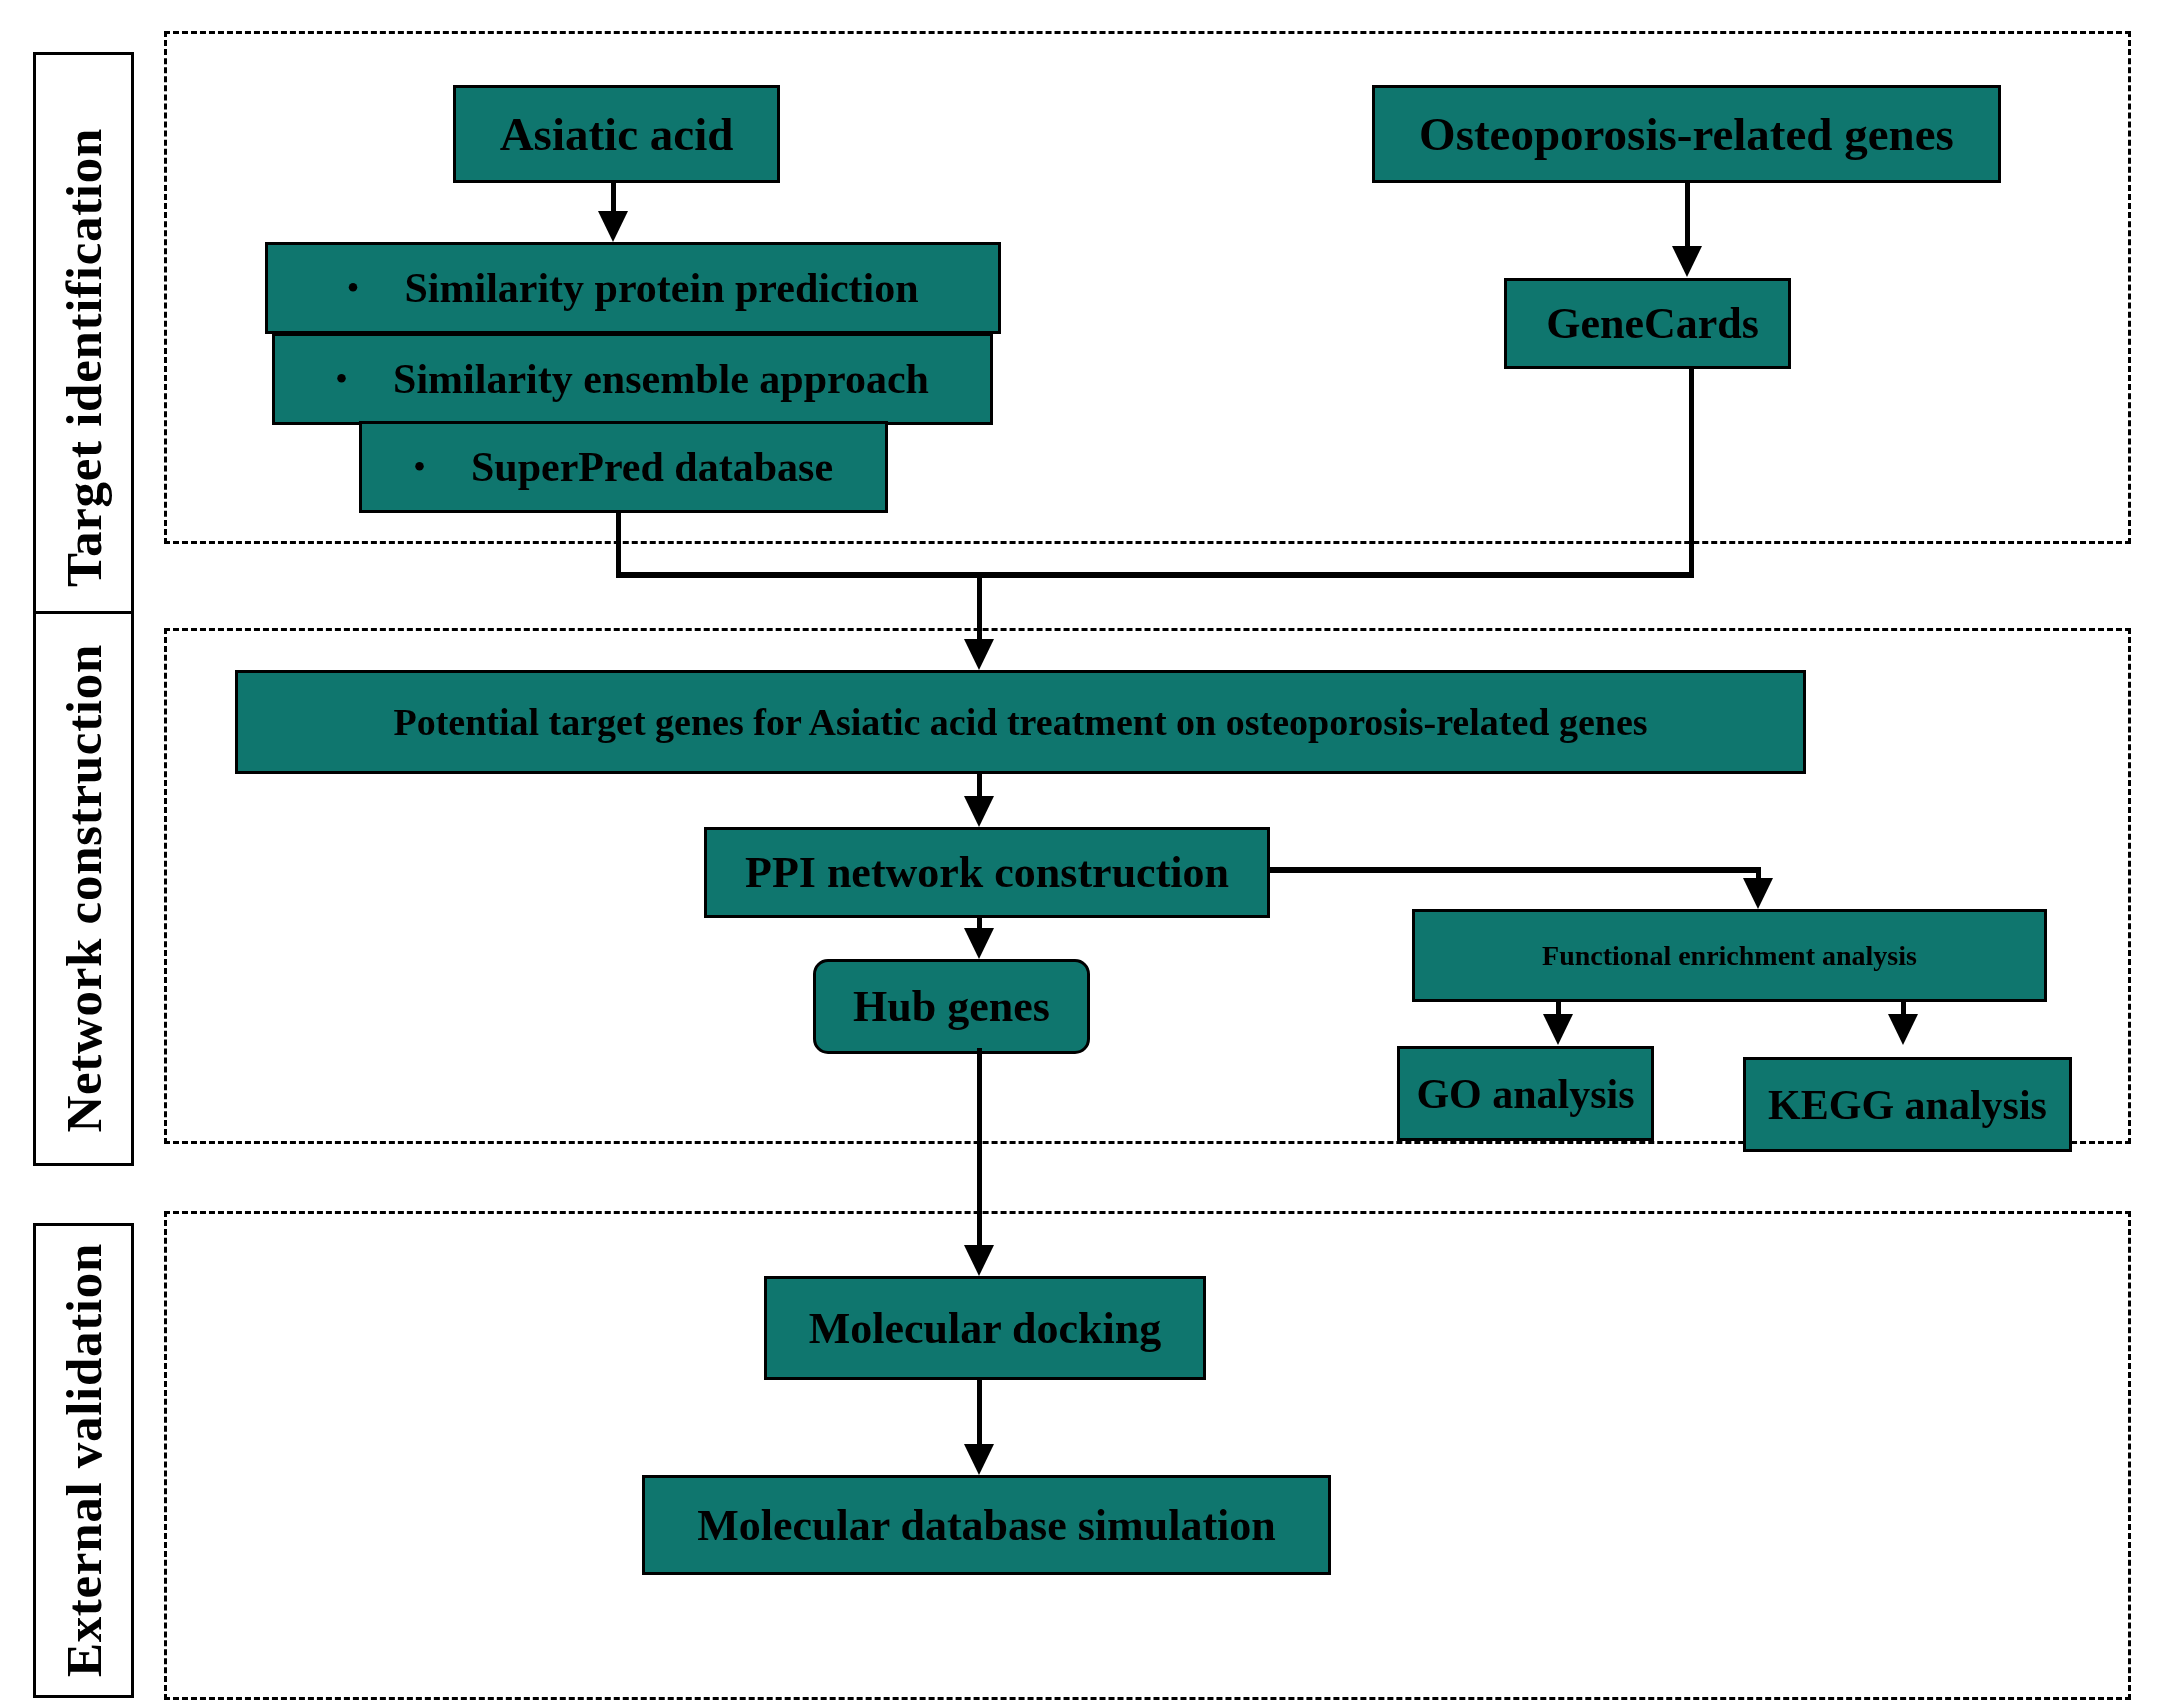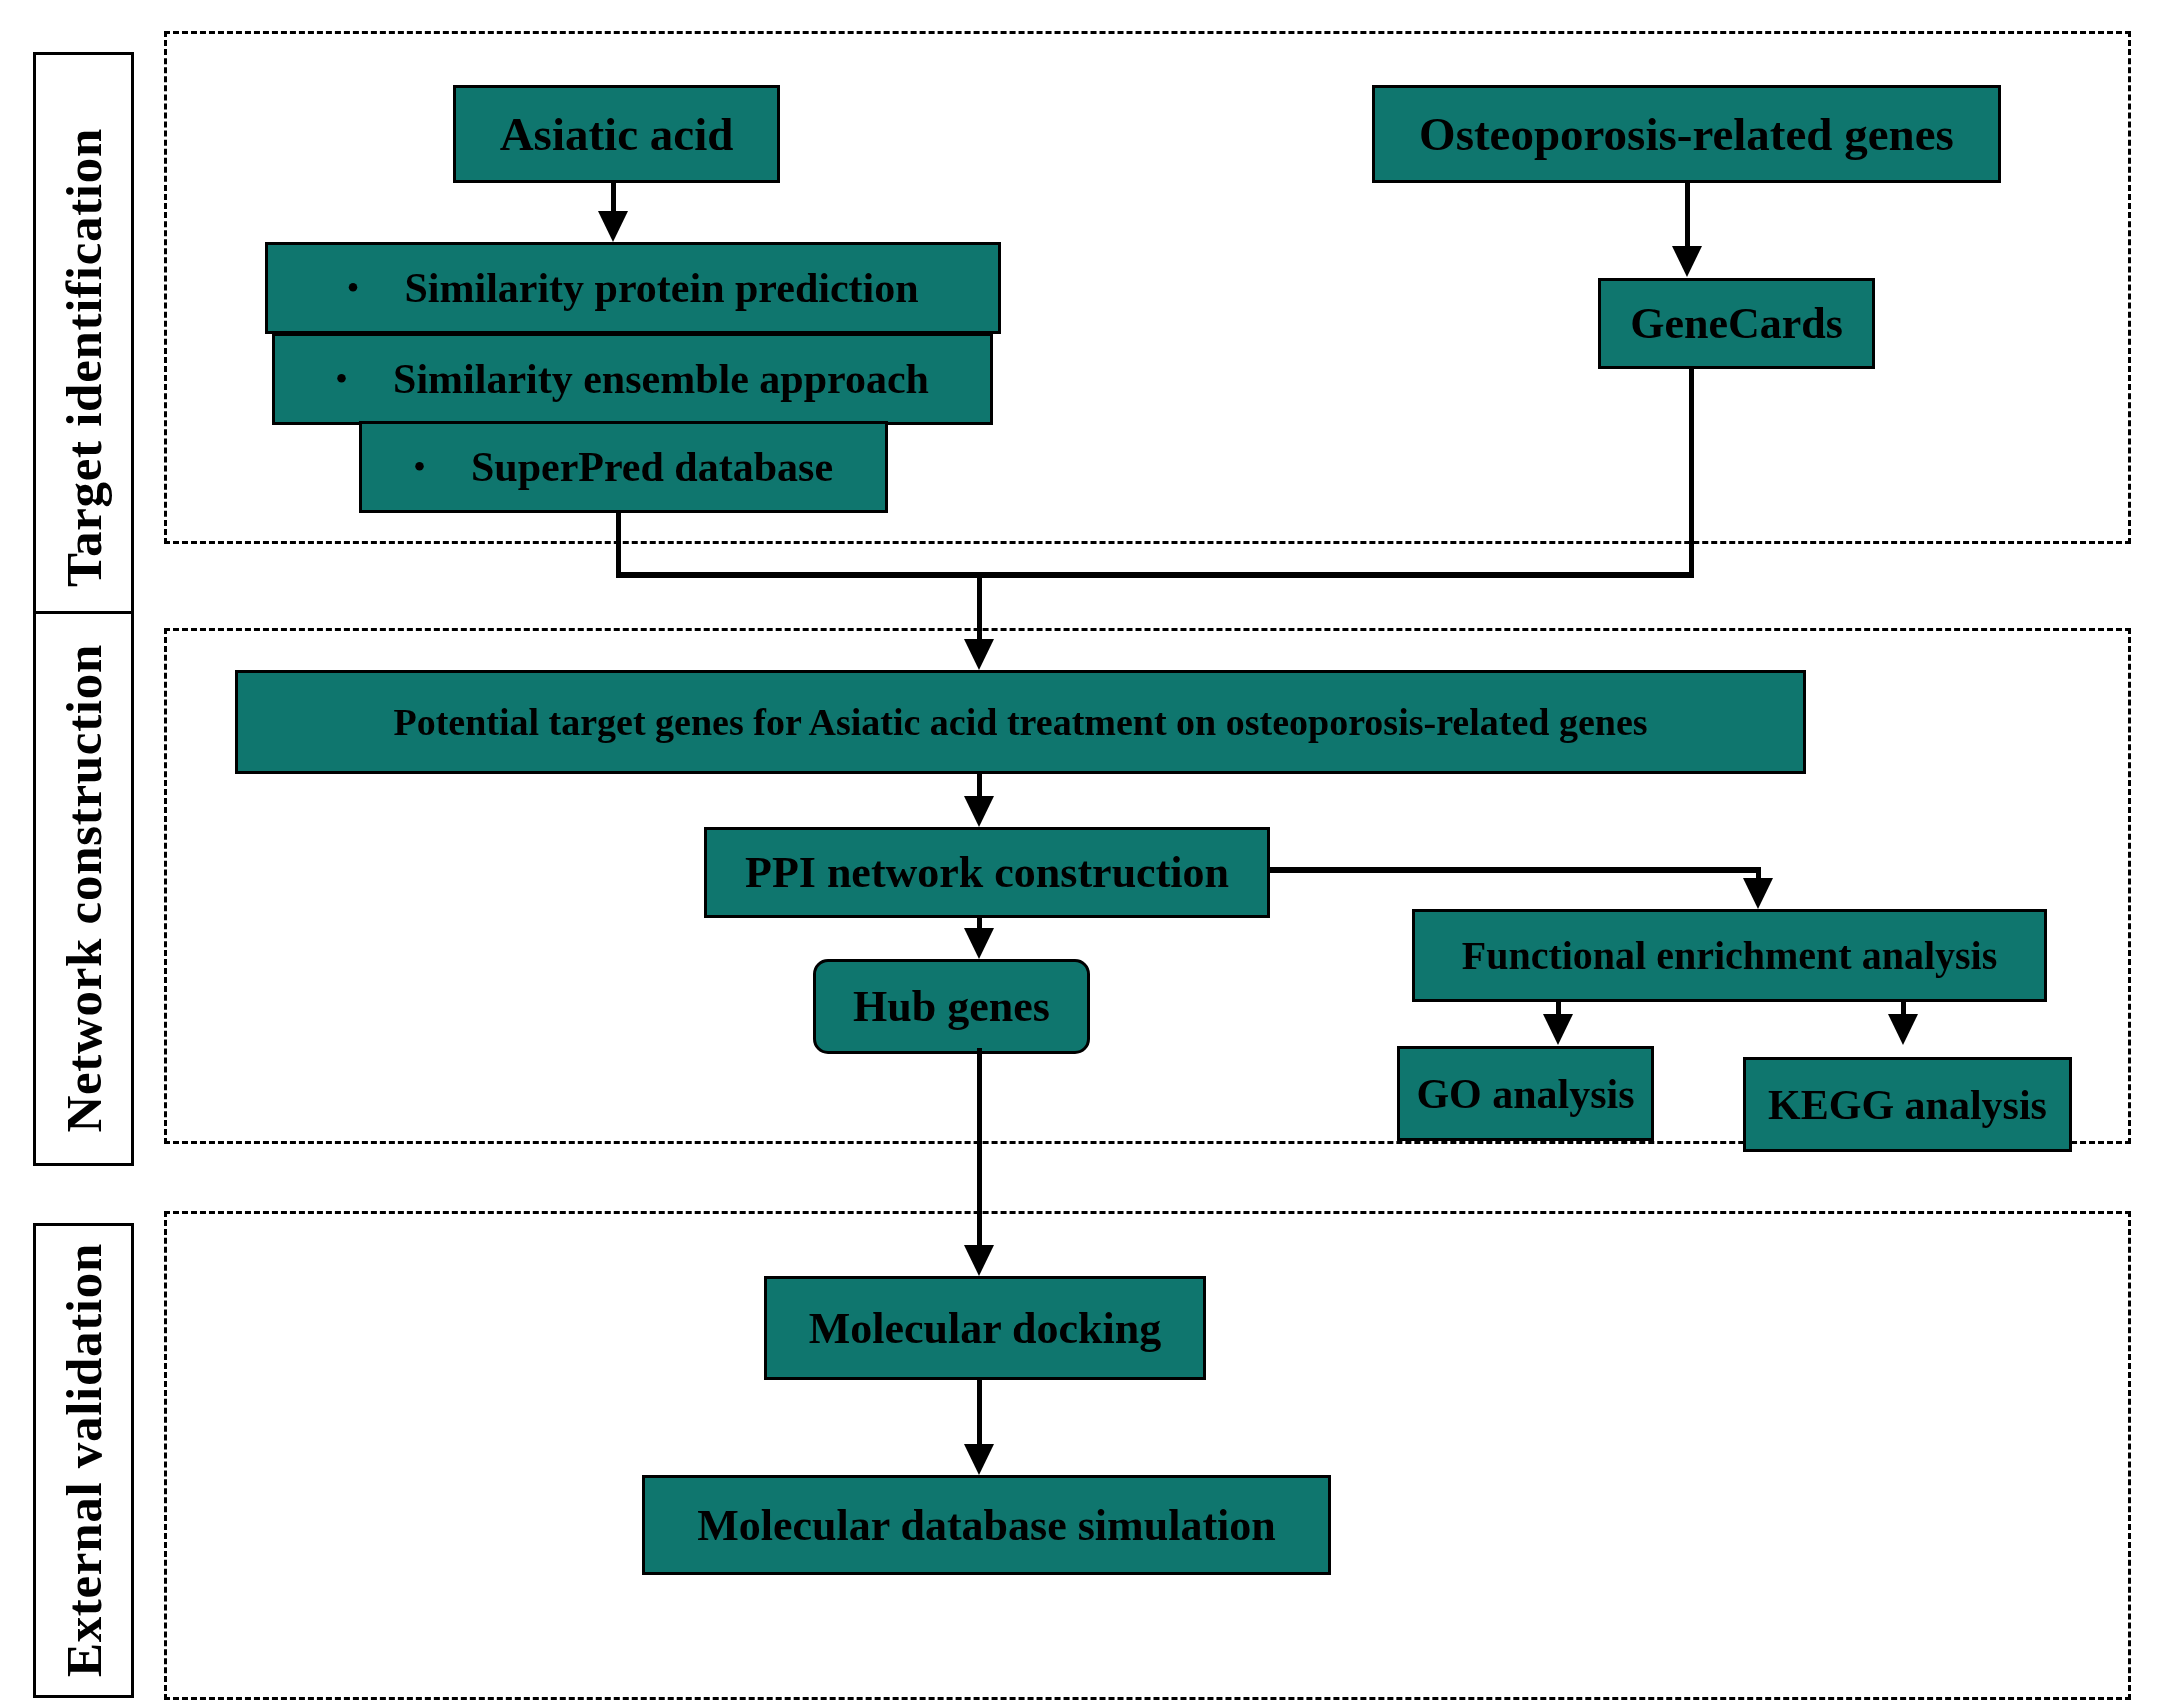--- a/index.html
+++ b/index.html
@@ -70,21 +70,21 @@
     height: 0;
     border-left: 15.6px solid transparent;
     border-right: 15.6px solid transparent;
     border-top: 31px solid #000000;
     z-index: 2;
   }
   .f72 { font-size: 47px; }
   .f68 { font-size: 44px; }
   .f66 { font-size: 44px; }
   .f64 { font-size: 42px; }
-  .f62 { font-size: 40px; }
+  .f62 { font-size: 28px; }
   .f58 { font-size: 38px; }
 </style>
 </head>
 <body>
 
 <div id="canvas">
 
   <div class="section" style="left:164px; top:31px; width:1961px; height:507px;"></div>
   <div class="section" style="left:164px; top:628px; width:1961px; height:510px;"></div>
   <div class="section" style="left:164px; top:1211px; width:1961px; height:483px;"></div>
@@ -115,21 +115,21 @@
     <span>Similarity ensemble approach</span>
   </div>
   <div class="box bullet-box f64" style="left:359px; top:421px; width:523px; height:86px;">
     <span class="bullet-glyph">•</span>
     <span>SuperPred database</span>
   </div>
 
   <div class="vline" style="left:1685px; top:177px; height:71px;"></div>
   <div class="tri-down" style="left:1672px; top:246px;"></div>
 
-  <div class="box f68" style="left:1598px; top:278px; width:271px; height:85px;">GeneCards</div>
+  <div class="box f68" style="left:1504px; top:278px; width:271px; height:85px;padding-left:10px;">GeneCards</div>
 
   <div class="vline" style="left:616px; top:507px; height:71px; width:5.2px;"></div>
   <div class="vline" style="left:1689px; top:363px; height:215px; width:5.2px;"></div>
   <div class="hline" style="left:616px; top:572px; width:1077px;"></div>
   <div class="vline" style="left:977px; top:574px; height:66px; width:5.2px;"></div>
   <div class="tri-down" style="left:964px; top:639px;"></div>
 
   <div class="box f58" style="left:198px; top:670px; width:1565px; height:98px;margin-left:37px;">Potential target genes for Asiatic acid treatment on osteoporosis-related genes</div>
 
   <div class="vline" style="left:977px; top:767px; height:30px;"></div>

